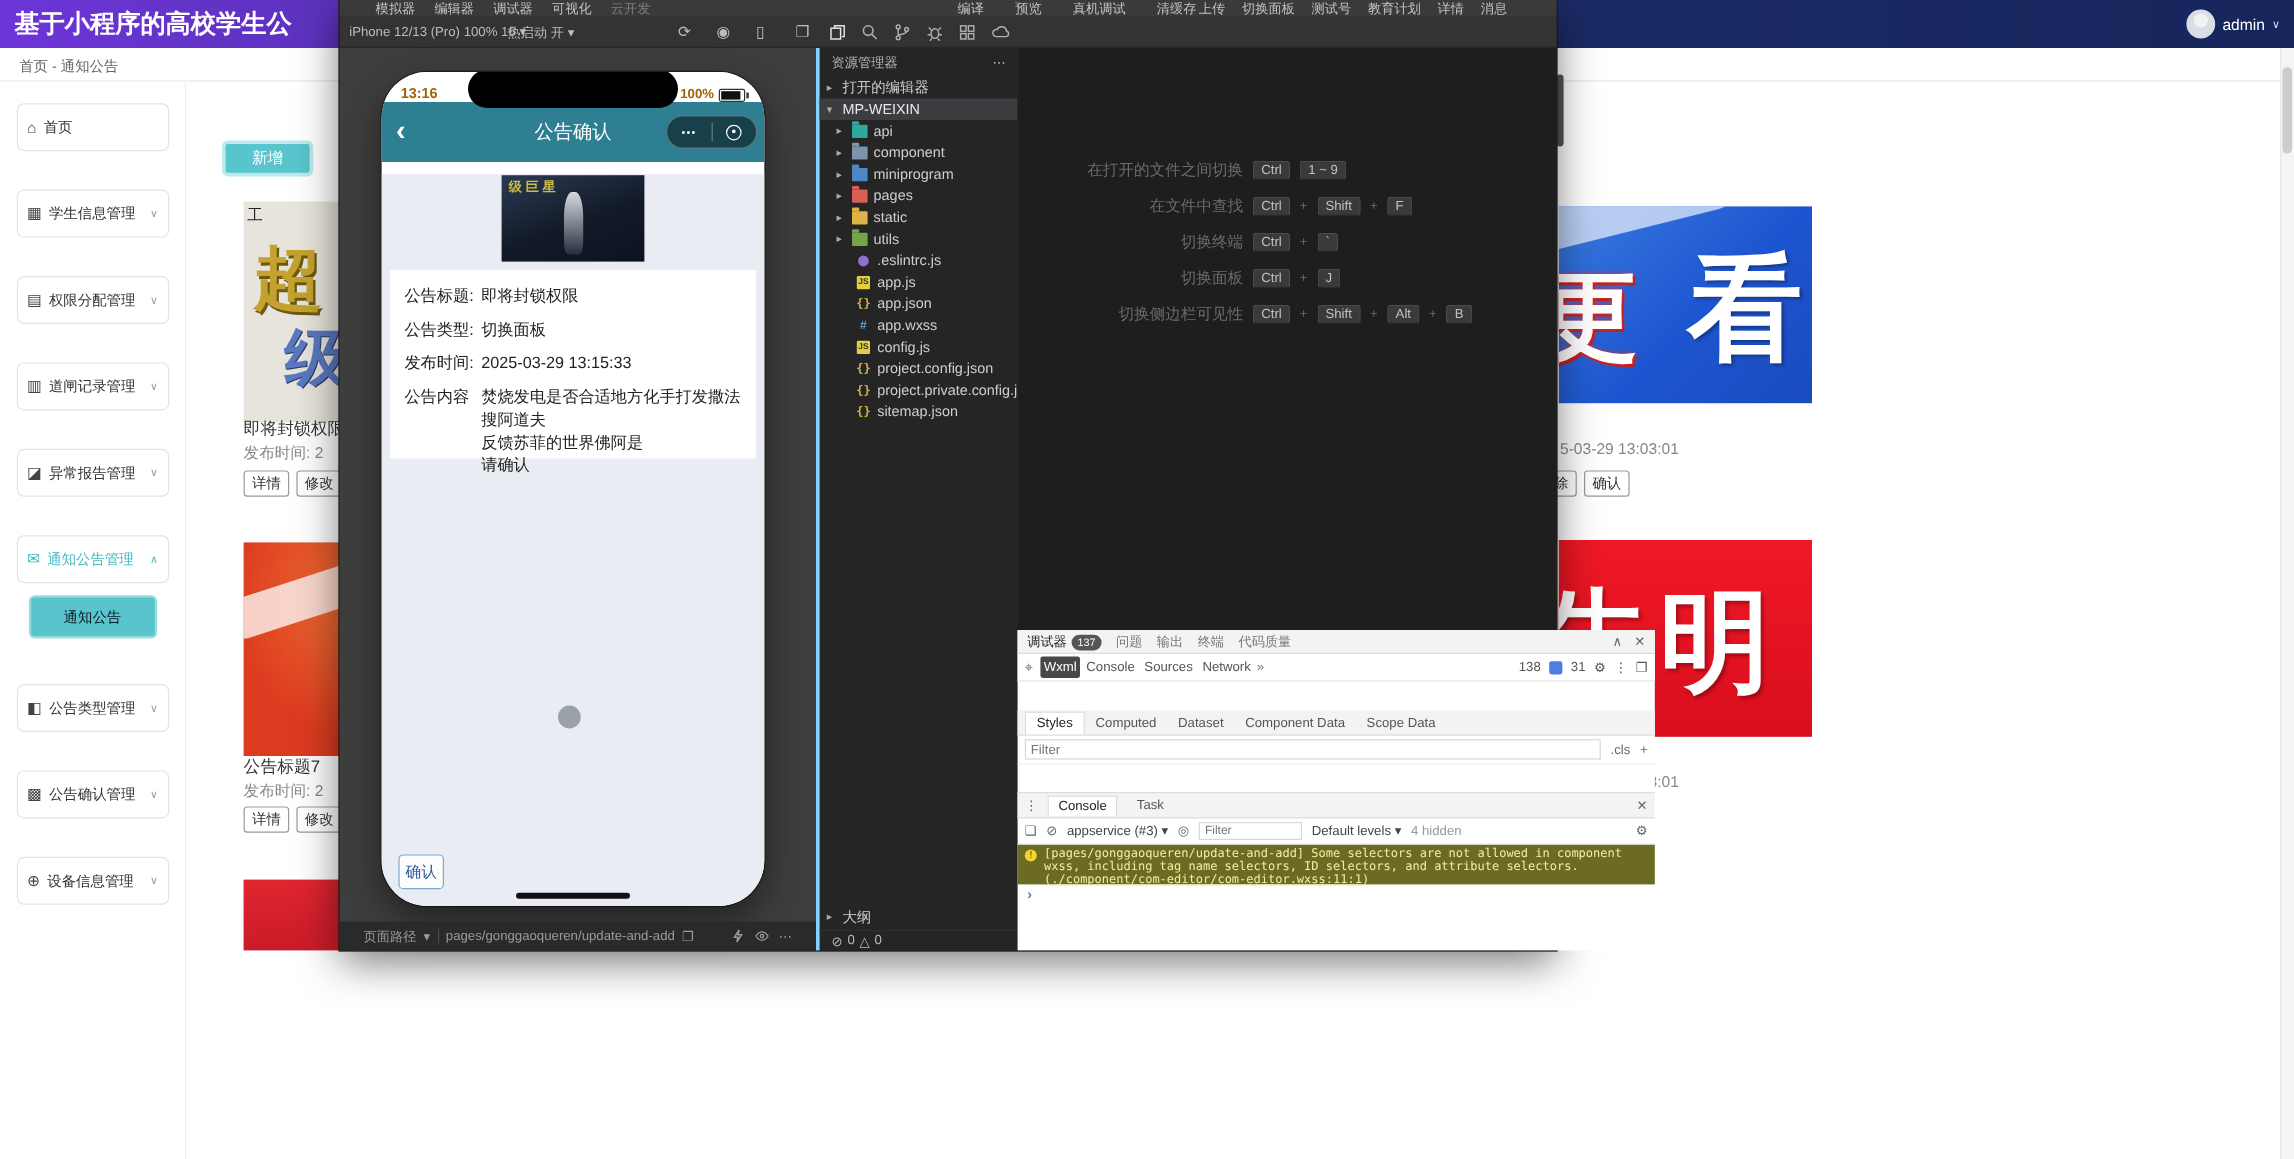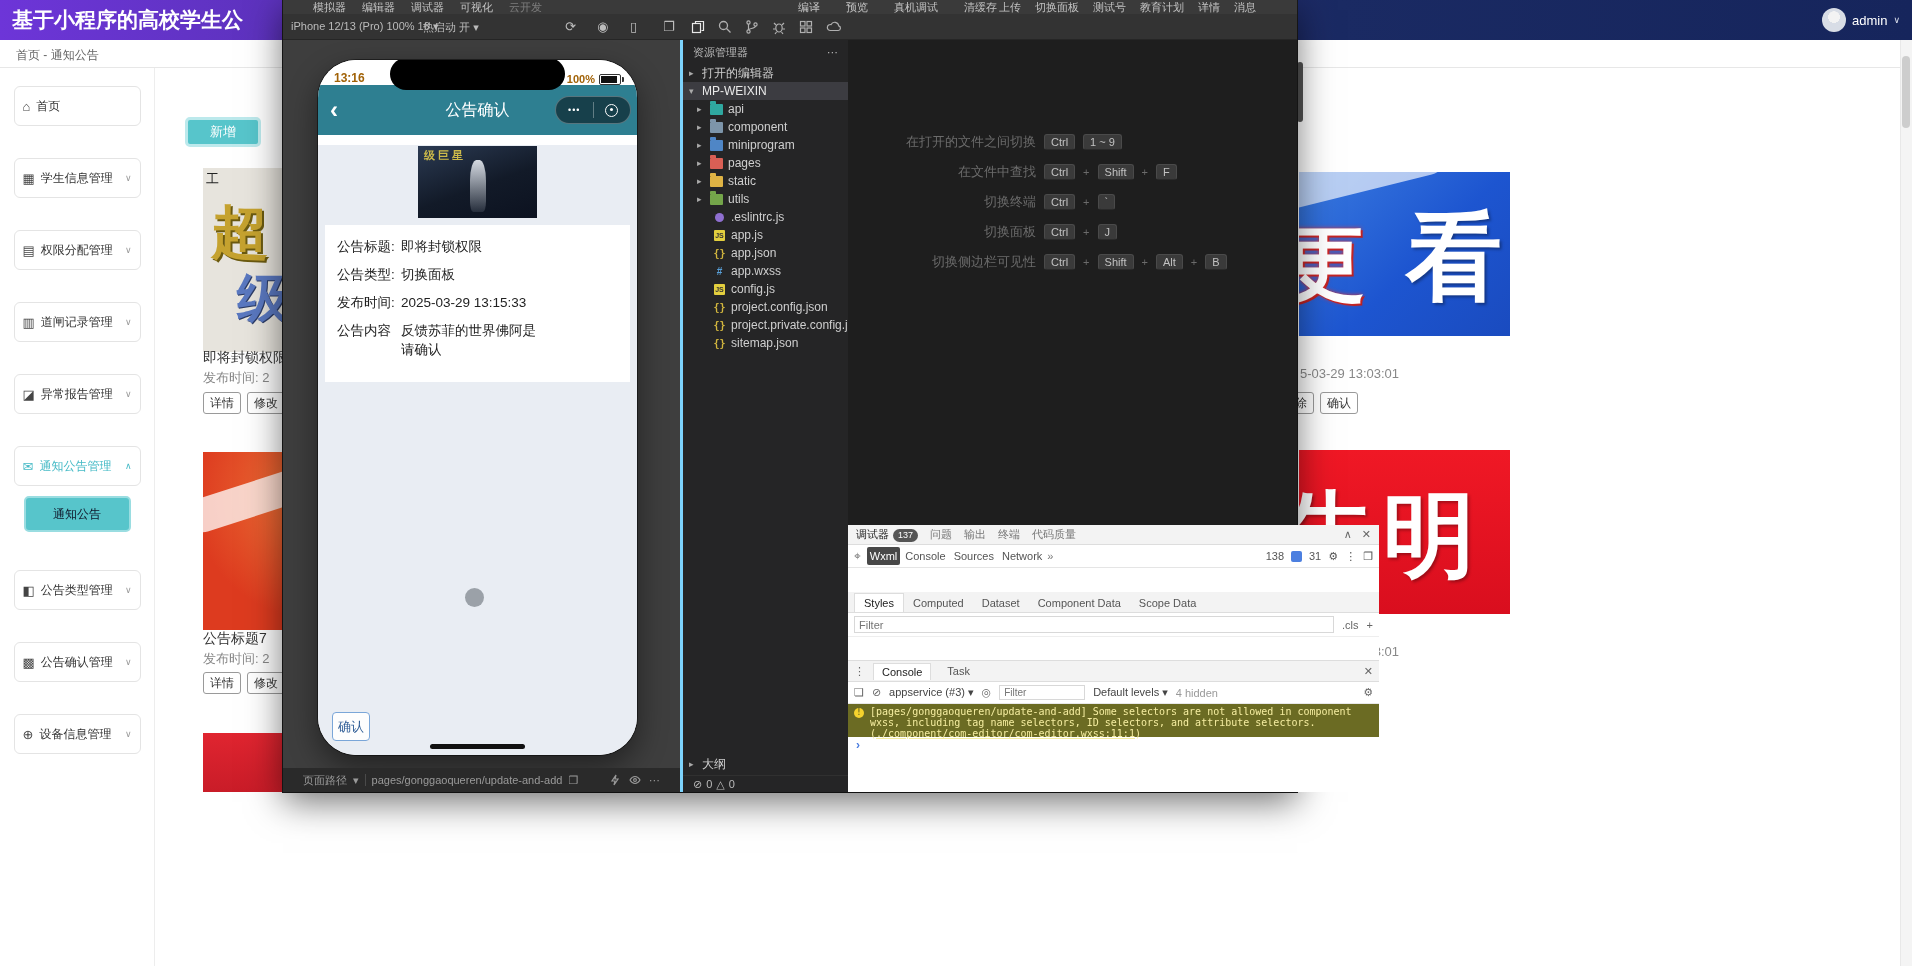--- a/index.html
+++ b/index.html
@@ -411,20 +411,21 @@
               <span class="f-label">公告类型:</span>
               <span class="f-val">切换面板</span>
             </div>
             <div class="f-row">
               <span class="f-label">发布时间:</span>
               <span class="f-val">2025-03-29 13:15:33</span>
             </div>
             <div class="f-row content">
               <span class="f-label">公告内容</span>
               <span class="f-val">
+                <div>焚烧发电是否合适地方化手打发撒法搜阿道夫</div>
                 <div>反馈苏菲的世界佛阿是</div>
                 <div>请确认</div>
               </span>
             </div>
           </div>
           <div class="p-dot"></div>
           <div class="p-confirm">确认</div>
           <div class="p-home"></div>
         </div>
       </div>

